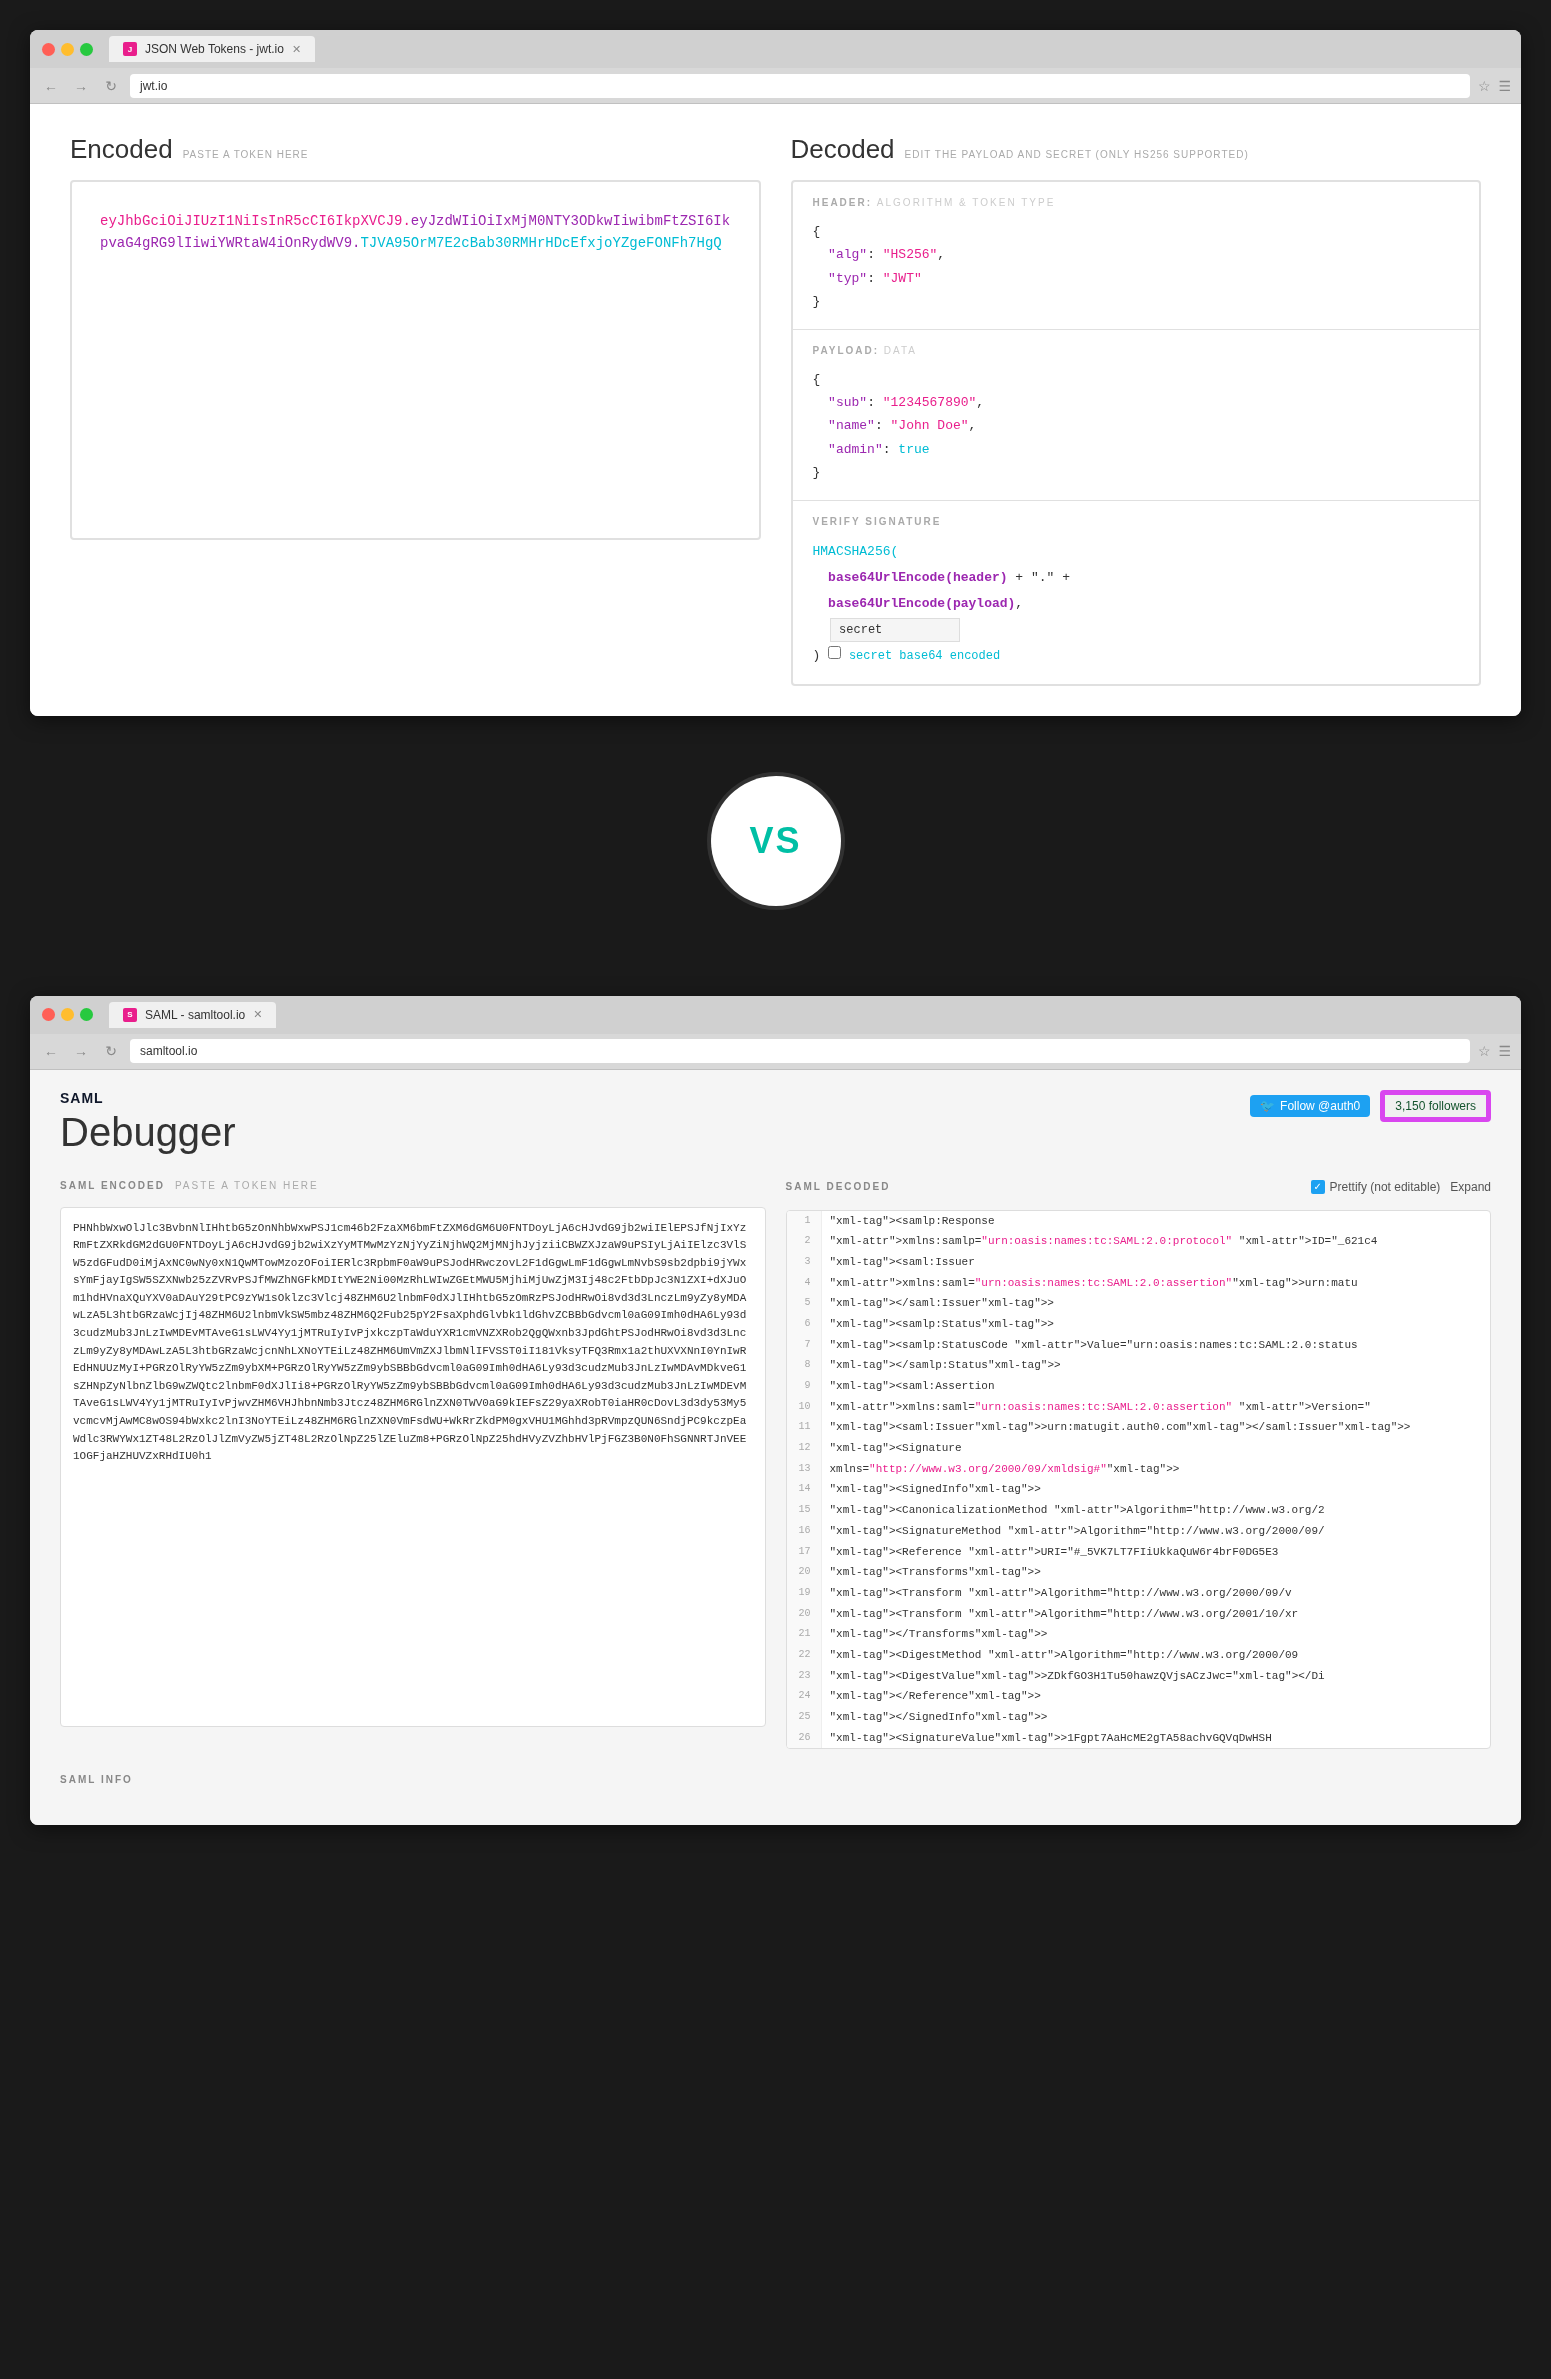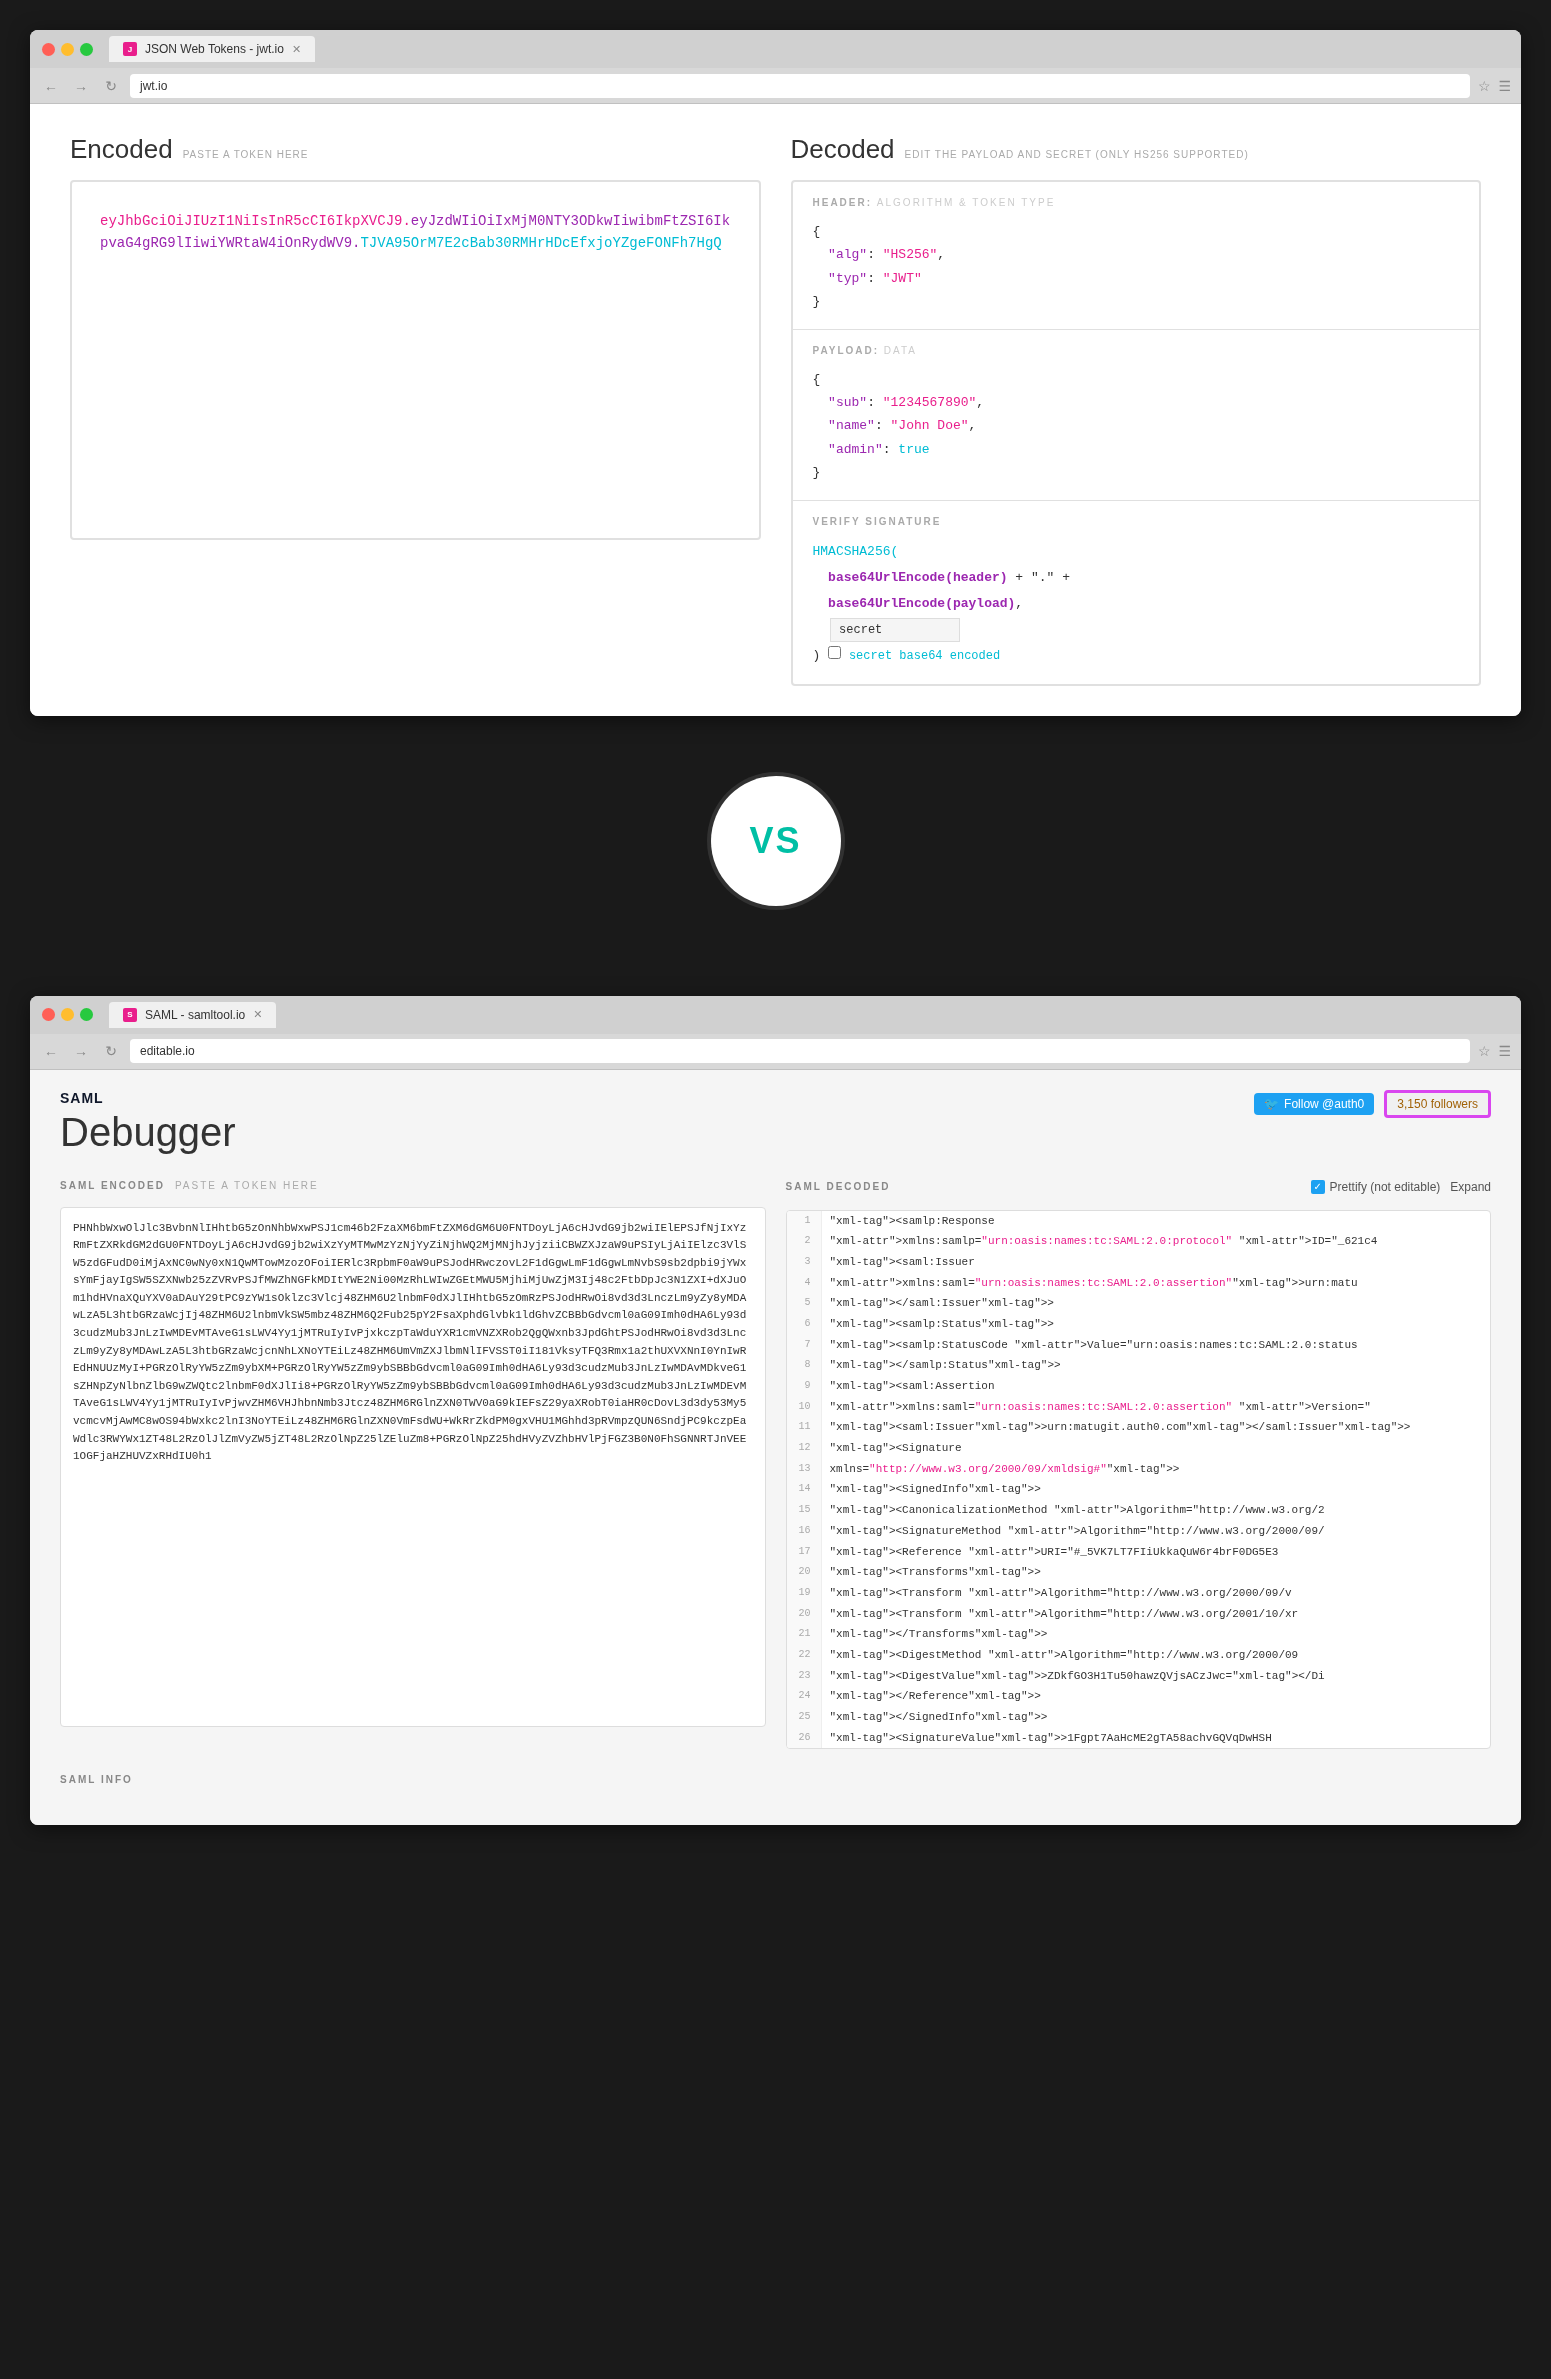--- a/index.html
+++ b/index.html
@@ -309,25 +309,25 @@
       border-radius: 4px;
       padding: 4px 10px;
       font-size: 12px;
       display: flex;
       align-items: center;
       gap: 5px;
     }
 
     .followers-badge {
       background: #f0f0f0;
-      border: 3px solid #d946ef;
+      border: 5px solid #d946ef;
       border-radius: 4px;
       padding: 4px 10px;
       font-size: 12px;
-      color: #a16207;
+      color: #14532d;
     }
 
     .saml-columns {
       display: flex;
       gap: 20px;
     }
 
     .saml-left {
       flex: 1;
     }
@@ -567,21 +567,21 @@
       <span>SAML - samltool.io</span>
       <span class="tab-close">✕</span>
     </div>
   </div>
 
   <div class="browser-nav">
     <div class="nav-btn">←</div>
     <div class="nav-btn">→</div>
     <div class="nav-btn">↻</div>
     <div class="address-bar">
-      <span>editable.io</span>
+      <span>samltool.io</span>
     </div>
     <div class="nav-icons">
       <span class="nav-icon">☆</span>
       <span class="nav-icon">☰</span>
     </div>
   </div>
 
   <div class="saml-content">
     <div style="display:flex; justify-content:space-between; align-items:flex-start;">
       <div>

